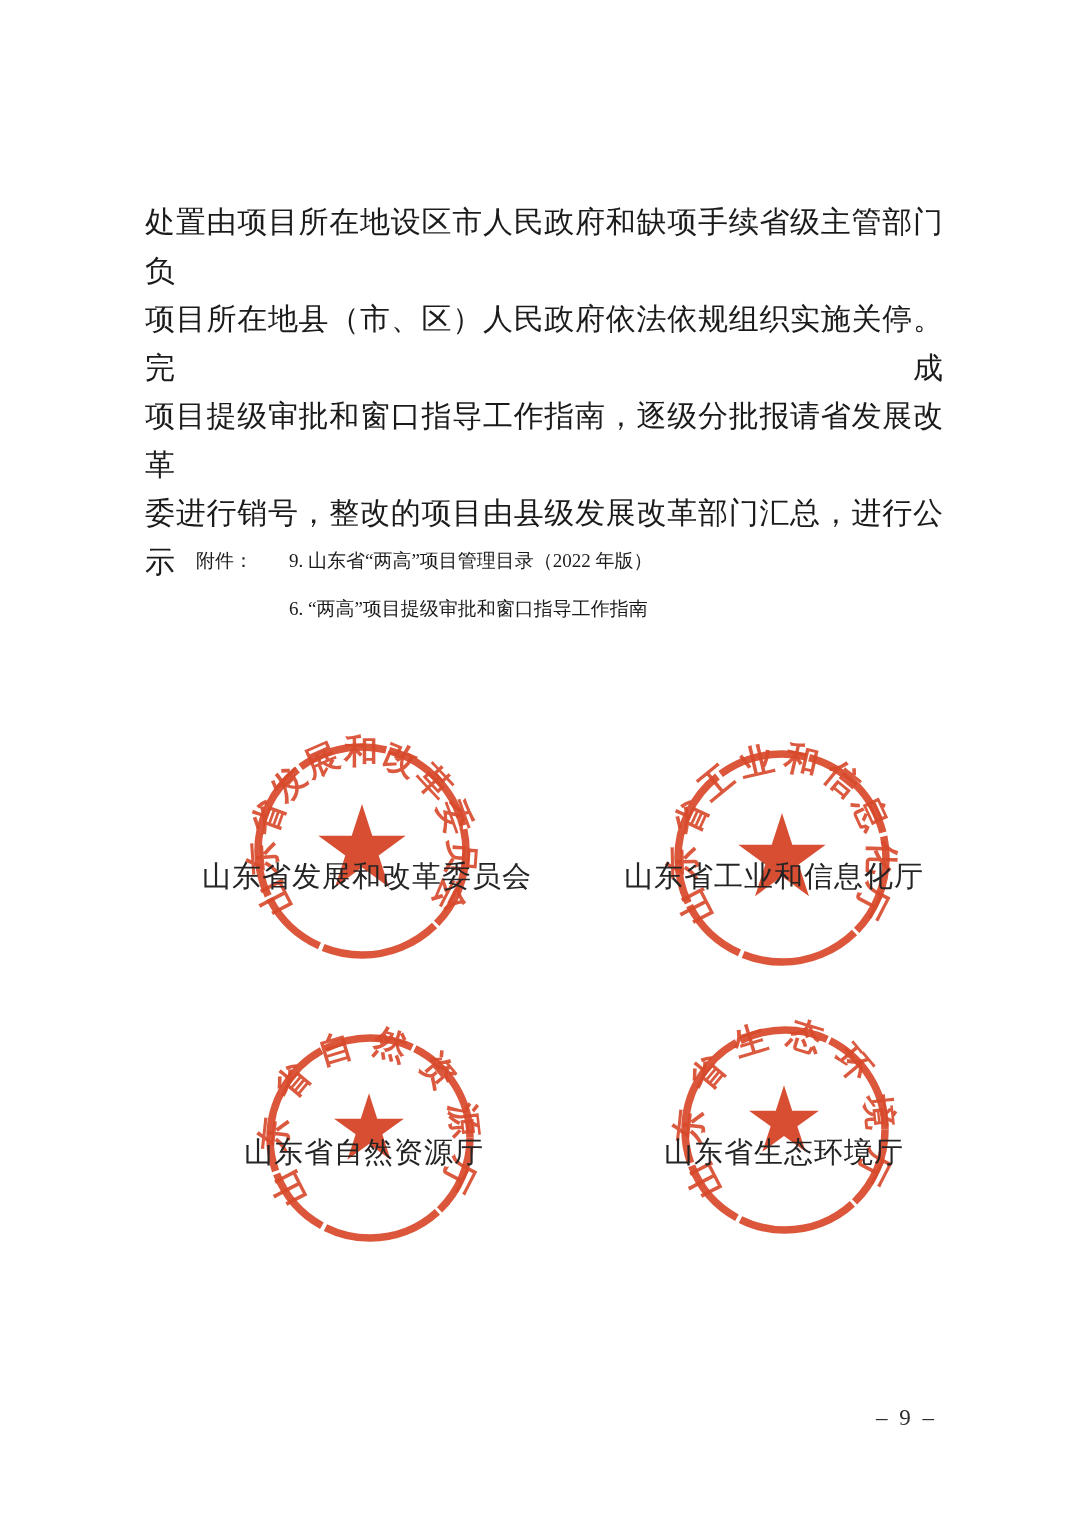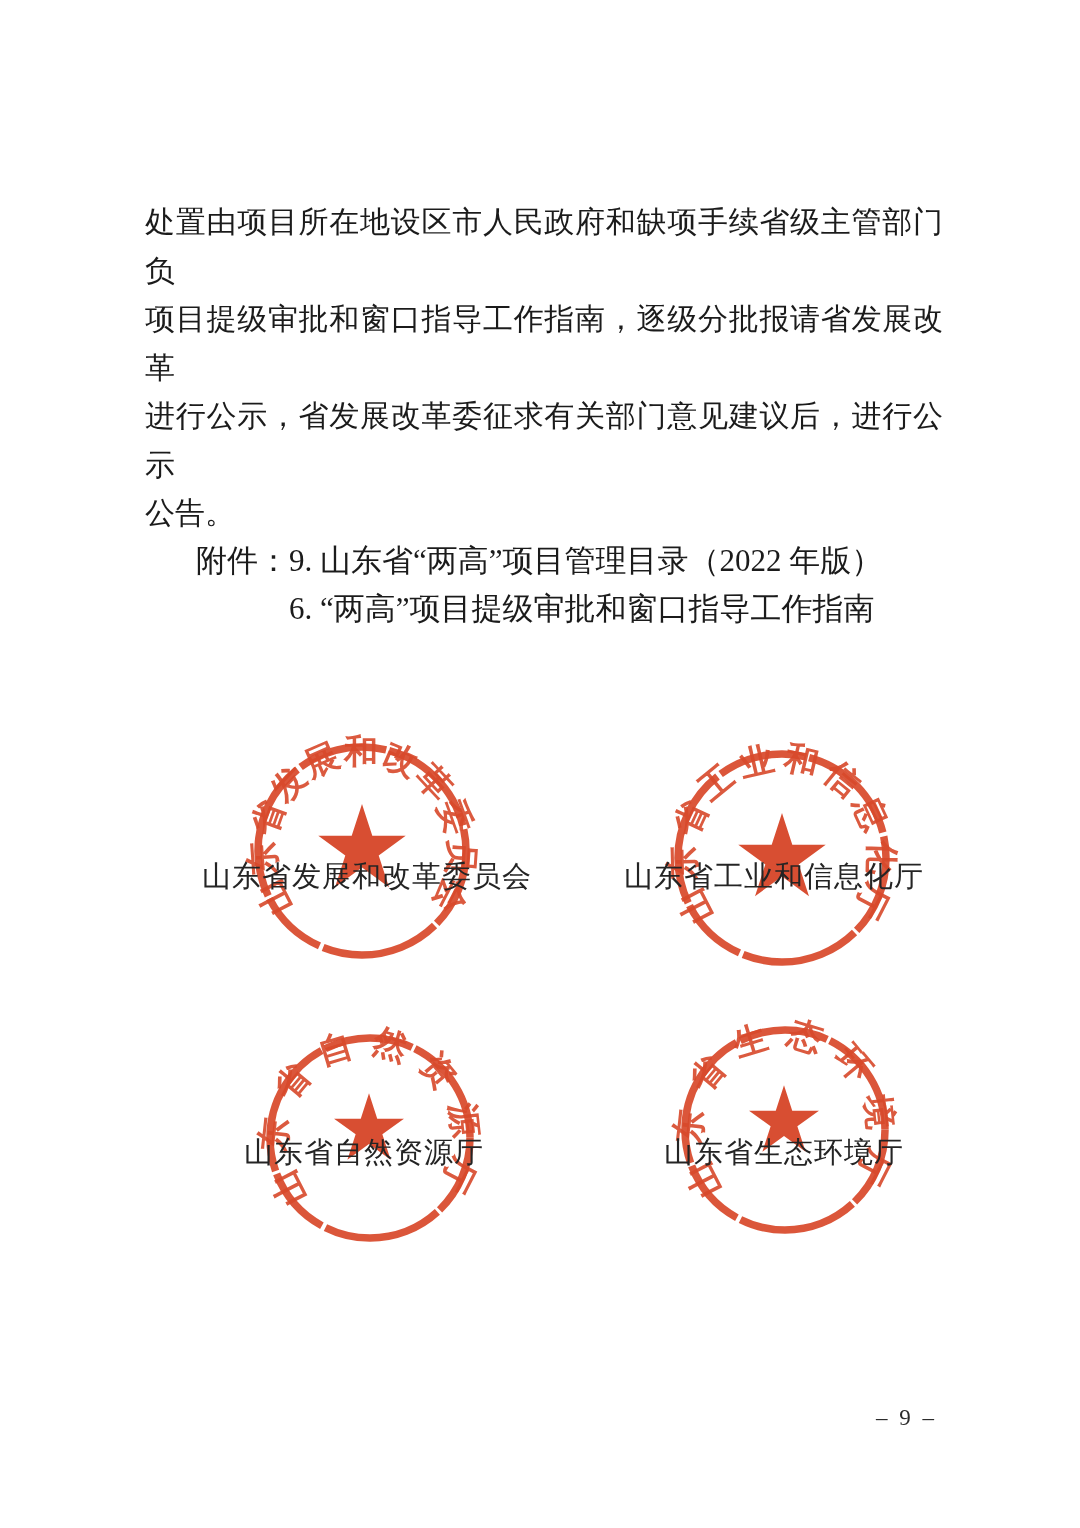--- a/index.html
+++ b/index.html
@@ -24,23 +24,24 @@
   }
   .body-line { text-align: justify; }
   .body-line.just { text-align-last: justify; }
 
   
   .attachment {
     position: absolute;
     left: 196px;
     top: 537px;
     display: flex;
-    font-size: 31px;
+    font-size: 19px;
     line-height: 48px;
     white-space: nowrap;
+    gap: 36px;
   }
   .att-label { flex: 0 0 auto; }
   .att-items { flex: 0 0 auto; }
 
   
   .seal { position: absolute; width: 240px; height: 240px; }
   .seal-1 { left: 242px; top: 731px; }
   .seal-2 { left: 662px; top: 738px; }
   .seal-3 { left: 250px; top: 1018px; }
   .seal-4 { left: 665px; top: 1010px; }
@@ -88,23 +89,23 @@
     white-space: nowrap;
   }
 </style>
 </head>
 <body>
 
 <div class="page">
 
   <div class="body-text">
     <div class="body-line just">处置由项目所在地设区市人民政府和缺项手续省级主管部门负</div>
+    <div class="body-line just">项目所在地县（市、区）人民政府依法依规组织实施关停。完成</div>
     <div class="body-line just">项目提级审批和窗口指导工作指南，逐级分批报请省发展改革</div>
-    <div class="body-line just">进行公示，省发展改革委征求有关部门意见建议后，进行公示</div>
-    <div class="body-line">公告。</div>
+    <div class="body-line just">委进行销号，整改的项目由县级发展改革部门汇总，进行公示</div>
   </div>
 
   <div class="attachment">
     <span class="att-label">附件：</span>
     <div class="att-items">
       <div class="att-item">9. 山东省“两高”项目管理目录（2022 年版）</div>
       <div class="att-item">6. “两高”项目提级审批和窗口指导工作指南</div>
     </div>
   </div>
 

